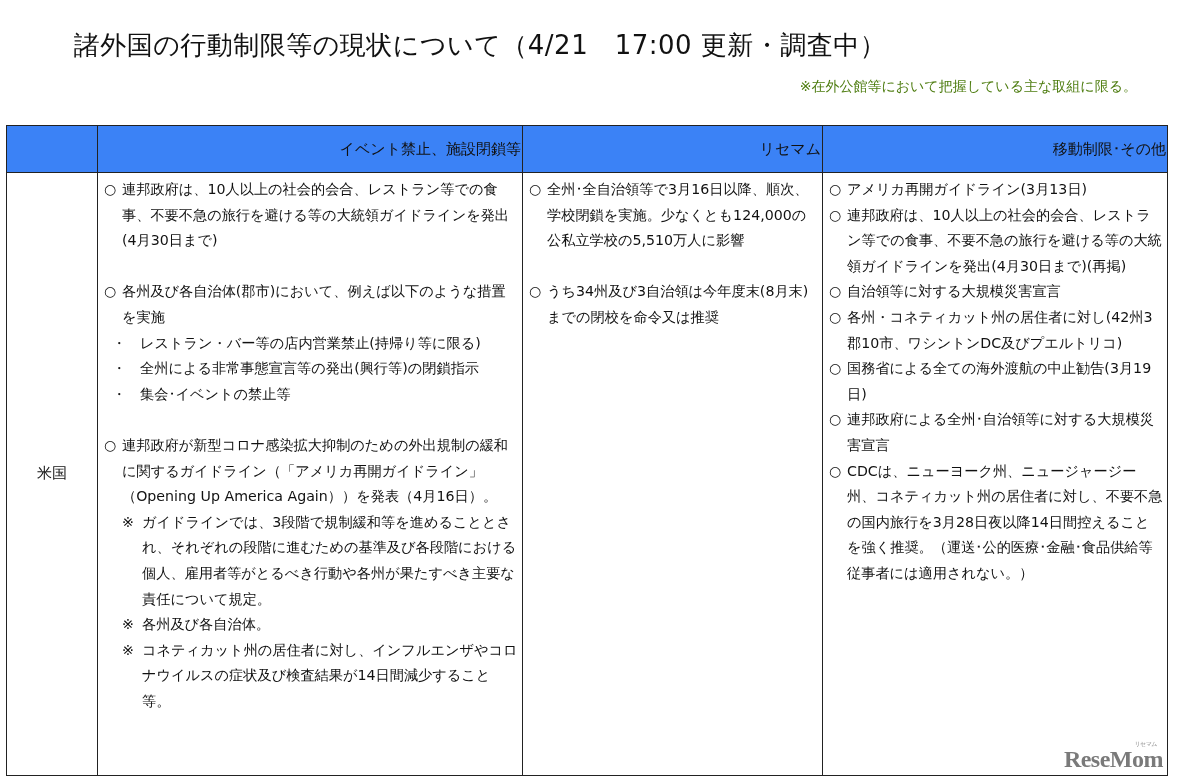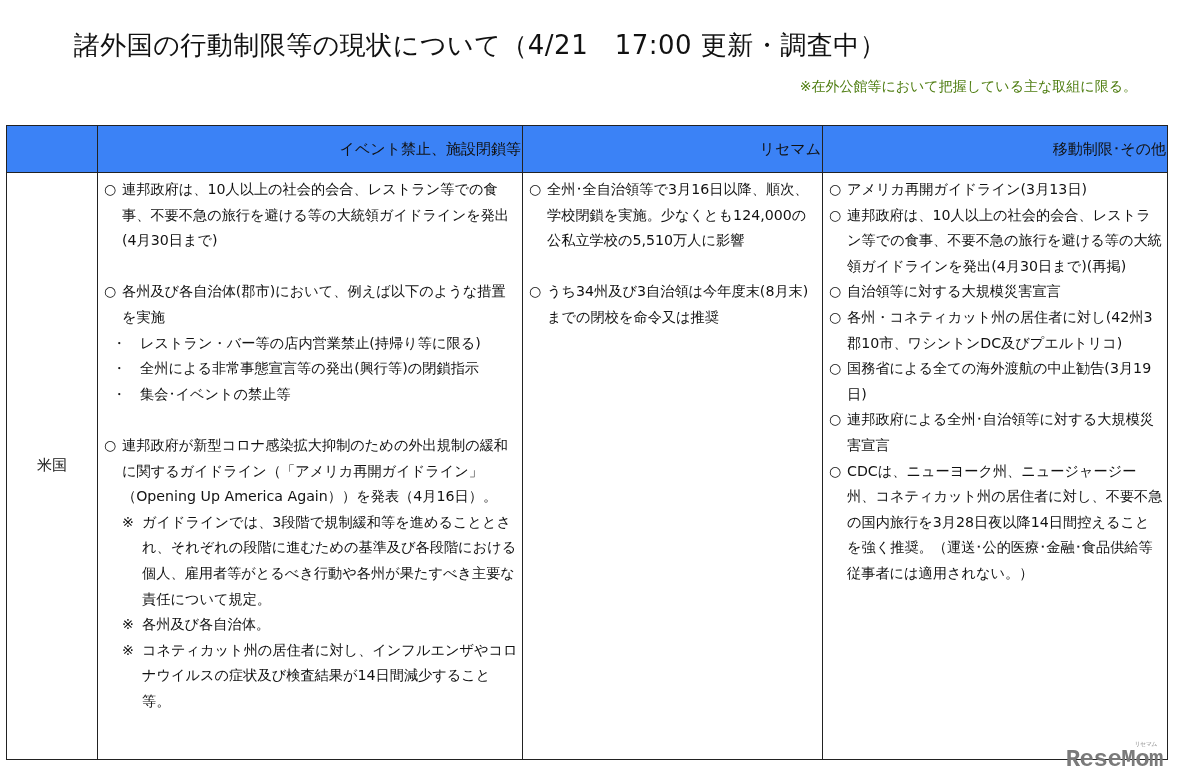--- a/index.html
+++ b/index.html
@@ -7,29 +7,29 @@
          font-family: "DejaVu Sans", "Liberation Sans", sans-serif; color: #111; }
   .title { position: absolute; left: 0; top: 28px; width: 960px; text-align: center;
            font-size: 26px; letter-spacing: 0.5px; color: #111; white-space: nowrap; }
   .note { position: absolute; right: 40px; top: 78px; font-size: 14px; color: #4d7c0f; white-space: nowrap; }
   table { position: absolute; left: 6px; top: 125px; border-collapse: collapse; table-layout: fixed;
           width: 1161px; }
   th, td { border: 1.5px solid #222; vertical-align: top; }
   th { background: #3b82f6; height: 44px; font-size: 15px; font-weight: normal; vertical-align: middle;
        text-align: right; }
   td { font-size: 14.2px; line-height: 25.6px; padding: 4px 4px 0 6px; height: 570px; }
-  td.country { vertical-align: middle; text-align: center; font-weight: normal; padding: 8px; font-size: 15px; }
+  td.country { vertical-align: middle; text-align: center; font-weight: normal; padding: 16px; font-size: 15px; }
   .item { position: relative; padding-left: 18px; }
   .item .mark { position: absolute; left: 0; top: 0; }
   .sub { position: relative; padding-left: 36px; }
   .sub .mark { position: absolute; left: 8px; top: 0; }
   .kome { position: relative; padding-left: 38px; }
   .kome .mark { position: absolute; left: 18px; top: 0; }
   .gap { height: 25.6px; }
-  .logo { position: absolute; right: 14px; bottom: 10px; font-family: Liberation Mono, monospace;
+  .logo { position: absolute; right: 14px; bottom: 10px; font-family: Liberation Serif, serif;
           font-weight: bold; font-size: 24px; color: #7a7a7a; letter-spacing: -0.5px; }
   .logo .ruby { position: absolute; right: 6px; top: -6px; font-size: 6px; font-weight: normal; color: #888; }
 </style>
 </head>
 <body>
 
 <div class="title">諸外国の行動制限等の現状について（4/21　17:00 更新・調査中）</div>
 <div class="note">※在外公館等において把握している主な取組に限る。</div>
 
 <table>

